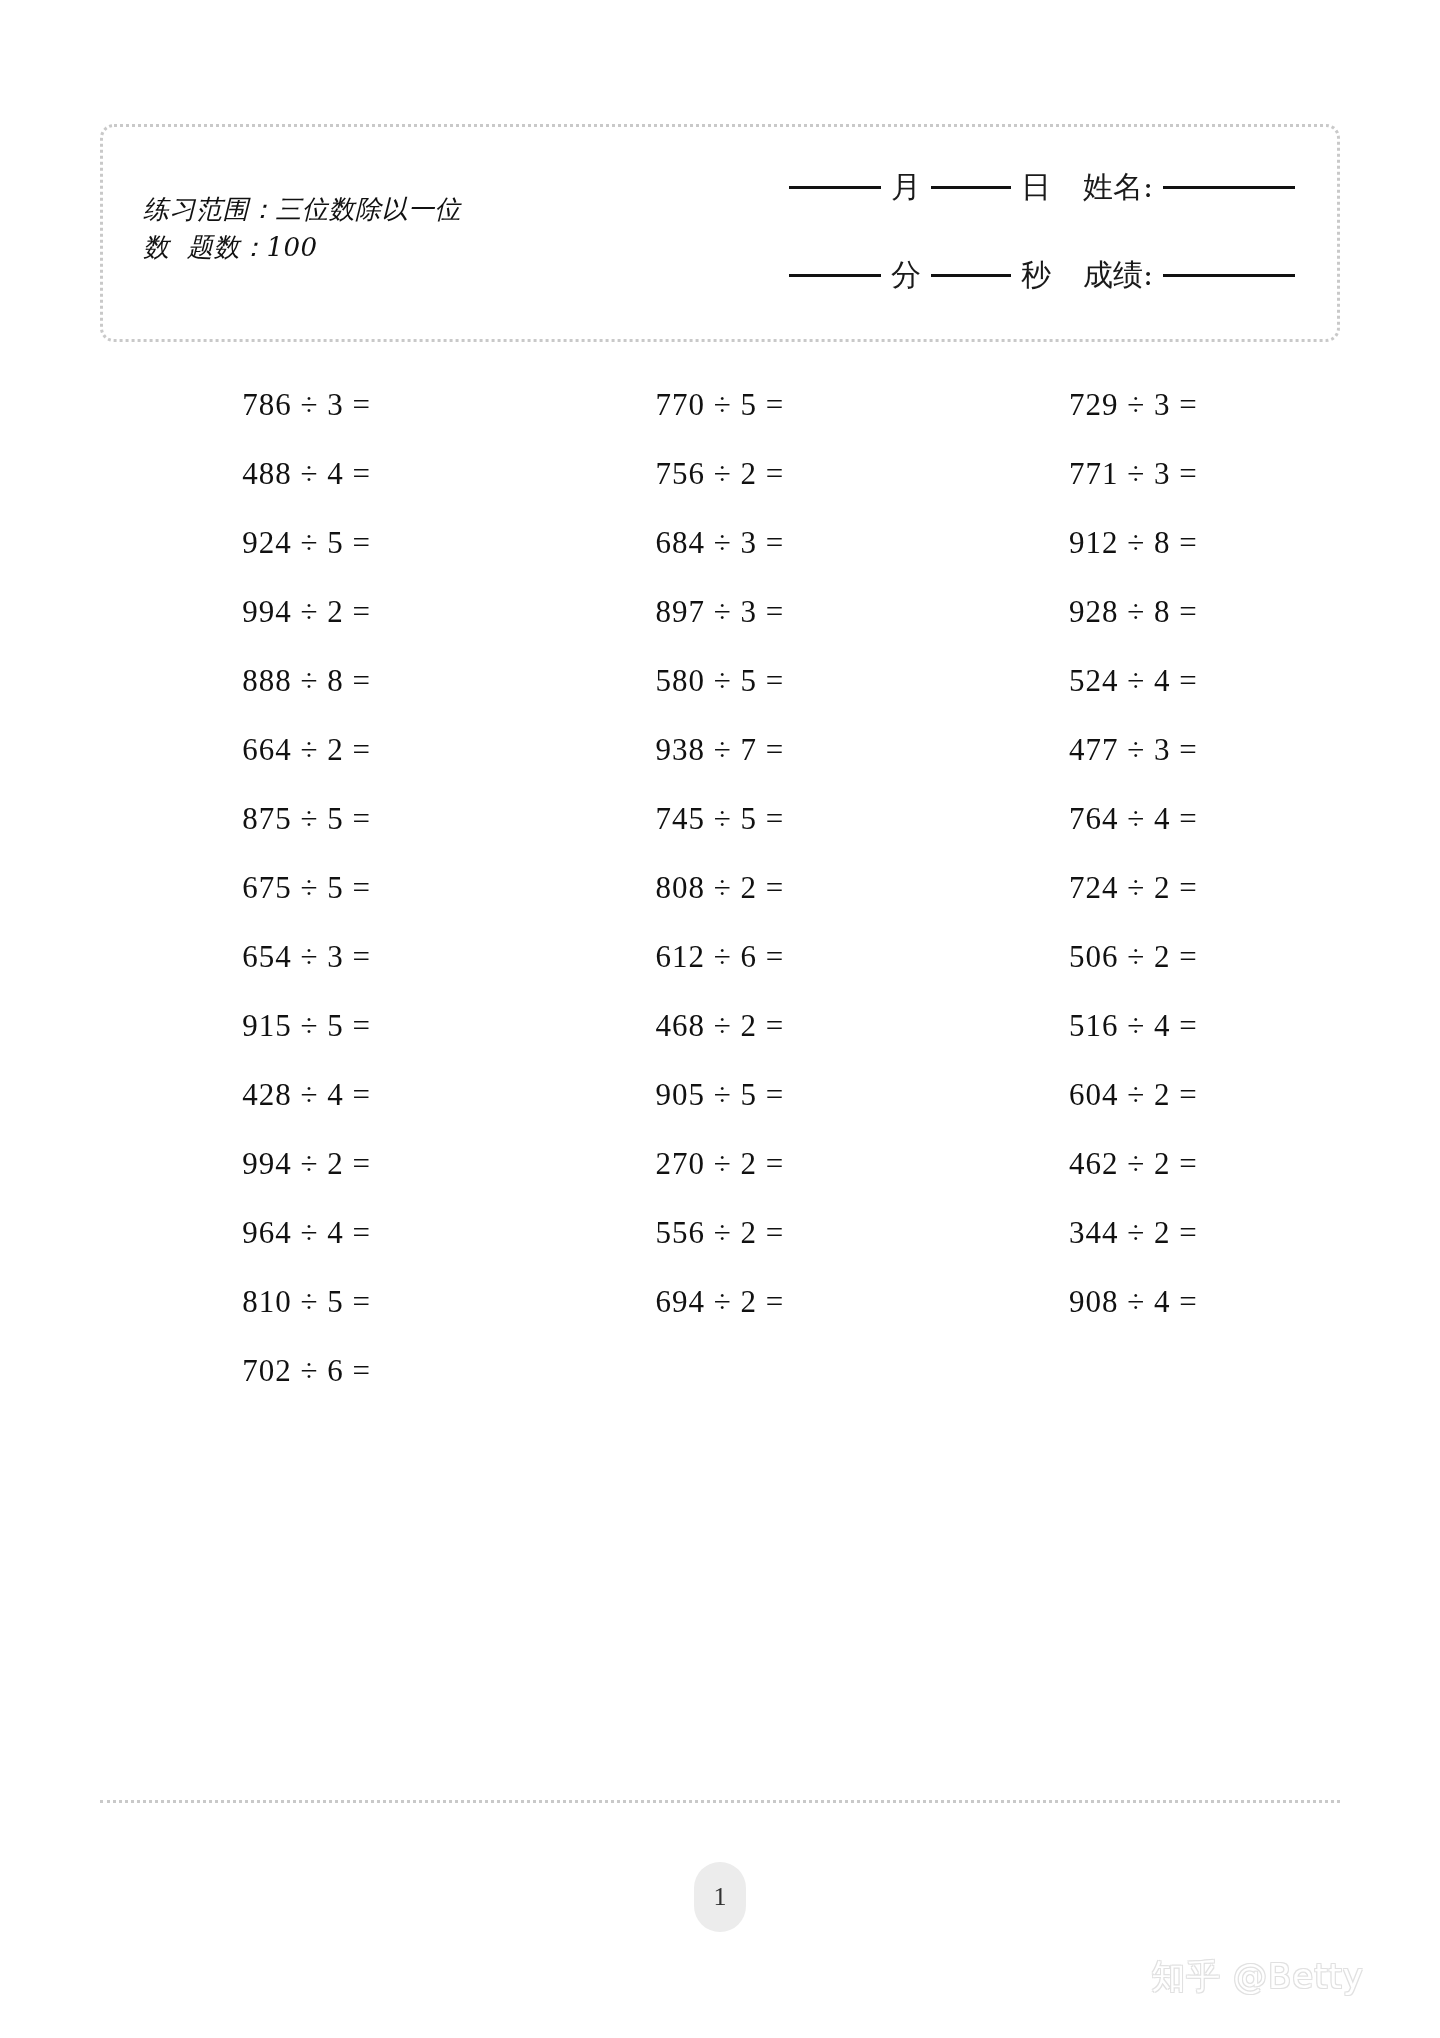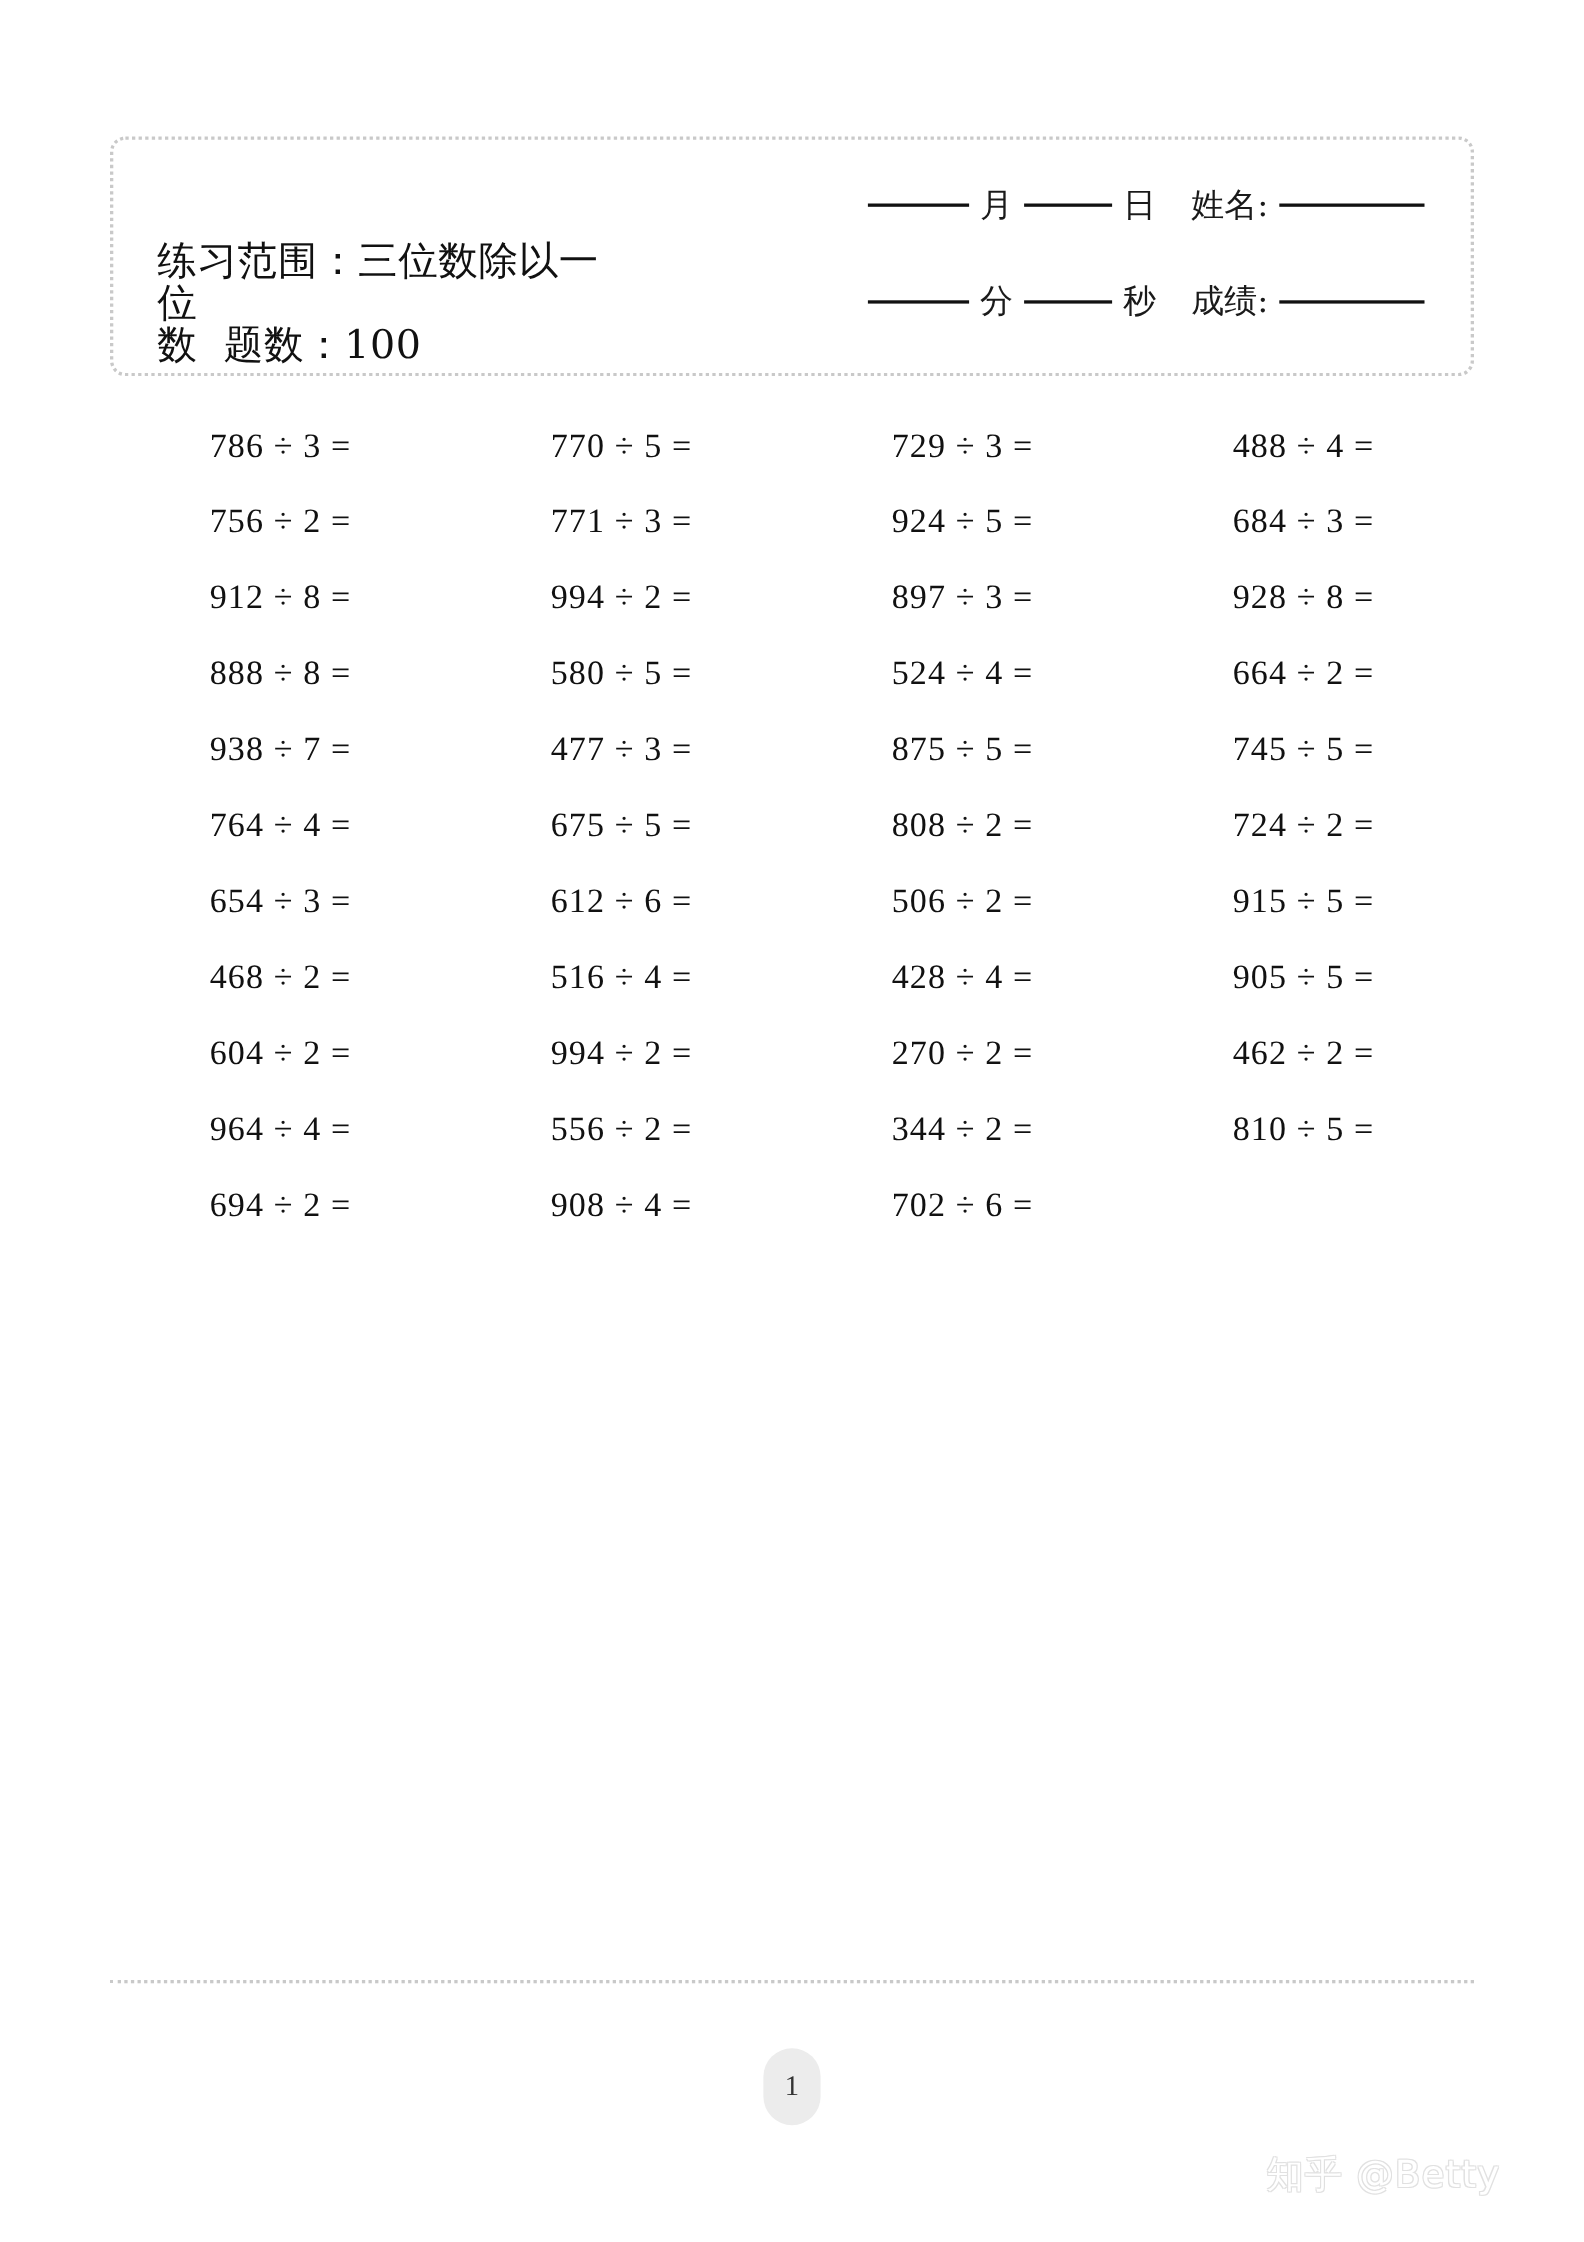--- a/index.html
+++ b/index.html
@@ -36,27 +36,28 @@
   .header-inner {
     position: relative;
     width: 100%;
     height: 100%;
   }
 
   
   .practice-meta {
     position: absolute;
     left: 40px;
-    top: 92px;
+    top: 63px;
     width: 430px;
-    font-size: 36px;
+    font-size: 26px;
     line-height: 38px;
     font-family: "DejaVu Serif", "Liberation Serif", serif;
     color: #111;
     letter-spacing: 0.5px;
+    font-style: italic;
   }
   .practice-meta .meta-line {
     display: block;
     white-space: pre-wrap;
   }
 
   
   .info-block {
     position: absolute;
     right: 38px;
@@ -92,21 +93,21 @@
   }
   .info-label.spaced { padding-left: 26px; }
 
   
   .problem-grid {
     position: absolute;
     left: 100px;
     top: 370px;
     width: 1240px;
     display: grid;
-    grid-template-columns: repeat(4, 1fr);
+    grid-template-columns: repeat(3, 1fr);
     grid-auto-rows: 69px;
     column-gap: 0;
   }
   .problem-cell {
     display: flex;
     align-items: center;
     justify-content: center;
     font-size: 31px;
     font-family: "Liberation Serif", "DejaVu Serif", serif;
     letter-spacing: 1px;

